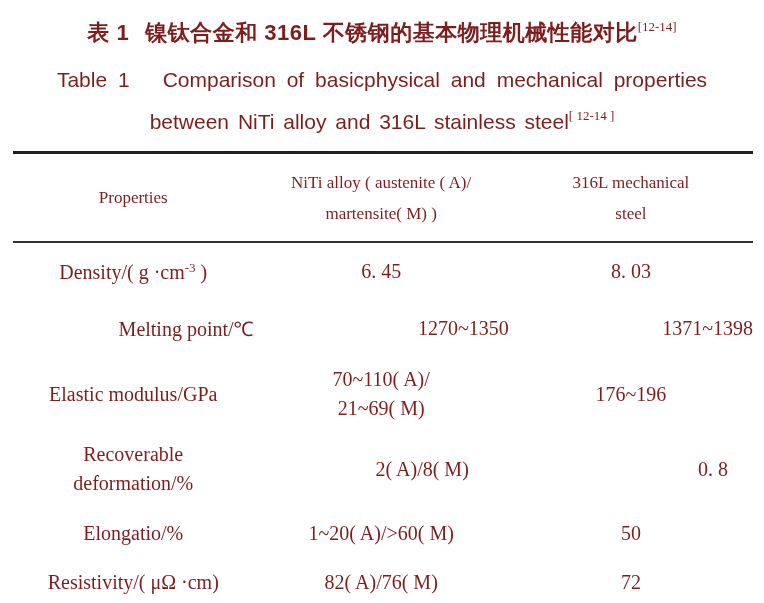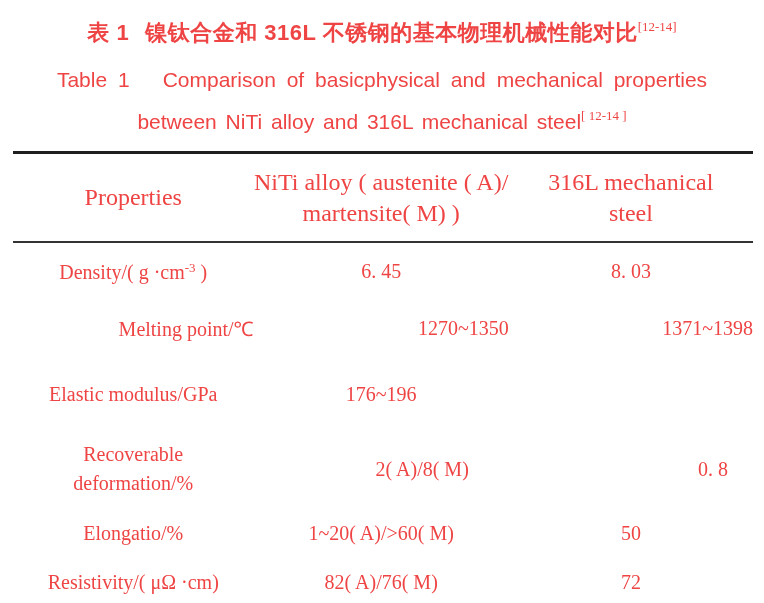--- a/index.html
+++ b/index.html
@@ -1,20 +1,20 @@
 <!DOCTYPE html>
 <html><head>
 <meta charset="utf-8">
 <style>
   html,body { margin:0; padding:0; }
   .page {
     position:relative;
     width:764px; height:603px;
     background:#ffffff;
-    color:#ef4444;
+    color:#7f1d1d;
     font-family:"Liberation Serif", serif;
     overflow:hidden;
   }
 
   
   .caption-cn {
     padding-top:12px;
     text-align:center;
     font-family:"Liberation Sans", sans-serif;
     font-weight:700;
@@ -48,21 +48,21 @@
 
   .trow {
     display:grid;
     grid-template-columns:32.5% 34.5% 33%;
     align-items:center;
     justify-items:center;
     text-align:center;
     font-size:20px;
   }
   .trow .cell { width:100%; }
-  .header-row { height:87px; line-height:31px; font-size:24px; }
+  .header-row { height:87px; line-height:31px; font-size:17px; }
   .row-density     { height:57px; }
   .row-melting     { height:56px;text-align:right; }
   .row-elastic     { height:76px; line-height:29px; }
   .row-recoverable { height:74px; line-height:29px;gap:41px; }
   .row-elongation  { height:54px; }
   .row-resistivity { height:45px; }
 
   .unit-sup {
     font-size:13px;
     vertical-align:7px;
@@ -75,21 +75,21 @@
 
   <div class="caption-cn">
     <span class="cap-label">表 1</span><span>镍钛合金和 316L 不锈钢的基本物理机械性能对比</span><sup class="ref-sup">[12-14]</sup>
   </div>
 
   <div class="caption-en line1">
     <span class="cap-label">Table 1</span><span>Comparison of basicphysical and mechanical properties</span>
   </div>
 
   <div class="caption-en line2">
-    <span>between NiTi alloy and 316L mechanical steel</span><sup class="ref-sup">[ 12-14 ]</sup>
+    <span>between NiTi alloy and 316L stainless steel</span><sup class="ref-sup">[ 12-14 ]</sup>
   </div>
 
   <div class="ptable">
 
     <div class="rule-thick"></div>
 
     <div class="trow header-row">
       <div class="cell">Properties</div>
       <div class="cell">
         <div>NiTi alloy ( austenite ( A)/</div>
@@ -112,20 +112,24 @@
     </div>
 
     <div class="trow row-melting">
       <div class="cell">Melting point/℃</div>
       <div class="cell">1270~1350</div>
       <div class="cell">1371~1398</div>
     </div>
 
     <div class="trow row-elastic">
       <div class="cell">Elastic modulus/GPa</div>
+      <div class="cell">
+        <div>70~110( A)/</div>
+        <div>21~69( M)</div>
+      </div>
       <div class="cell">176~196</div>
     </div>
 
     <div class="trow row-recoverable">
       <div class="cell">
         <div>Recoverable</div>
         <div>deformation/%</div>
       </div>
       <div class="cell">2( A)/8( M)</div>
       <div class="cell">0. 8</div>

